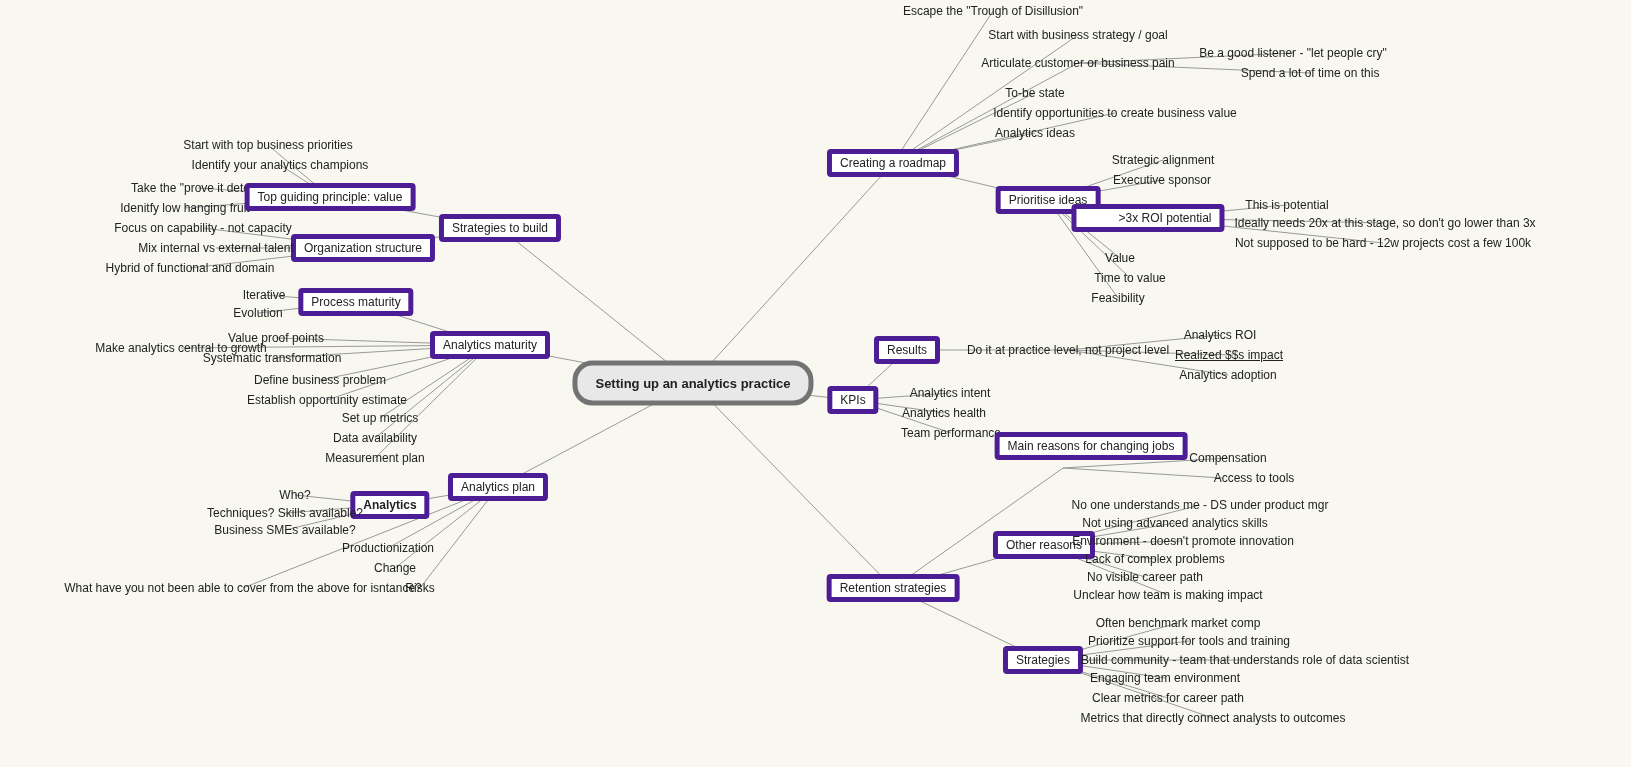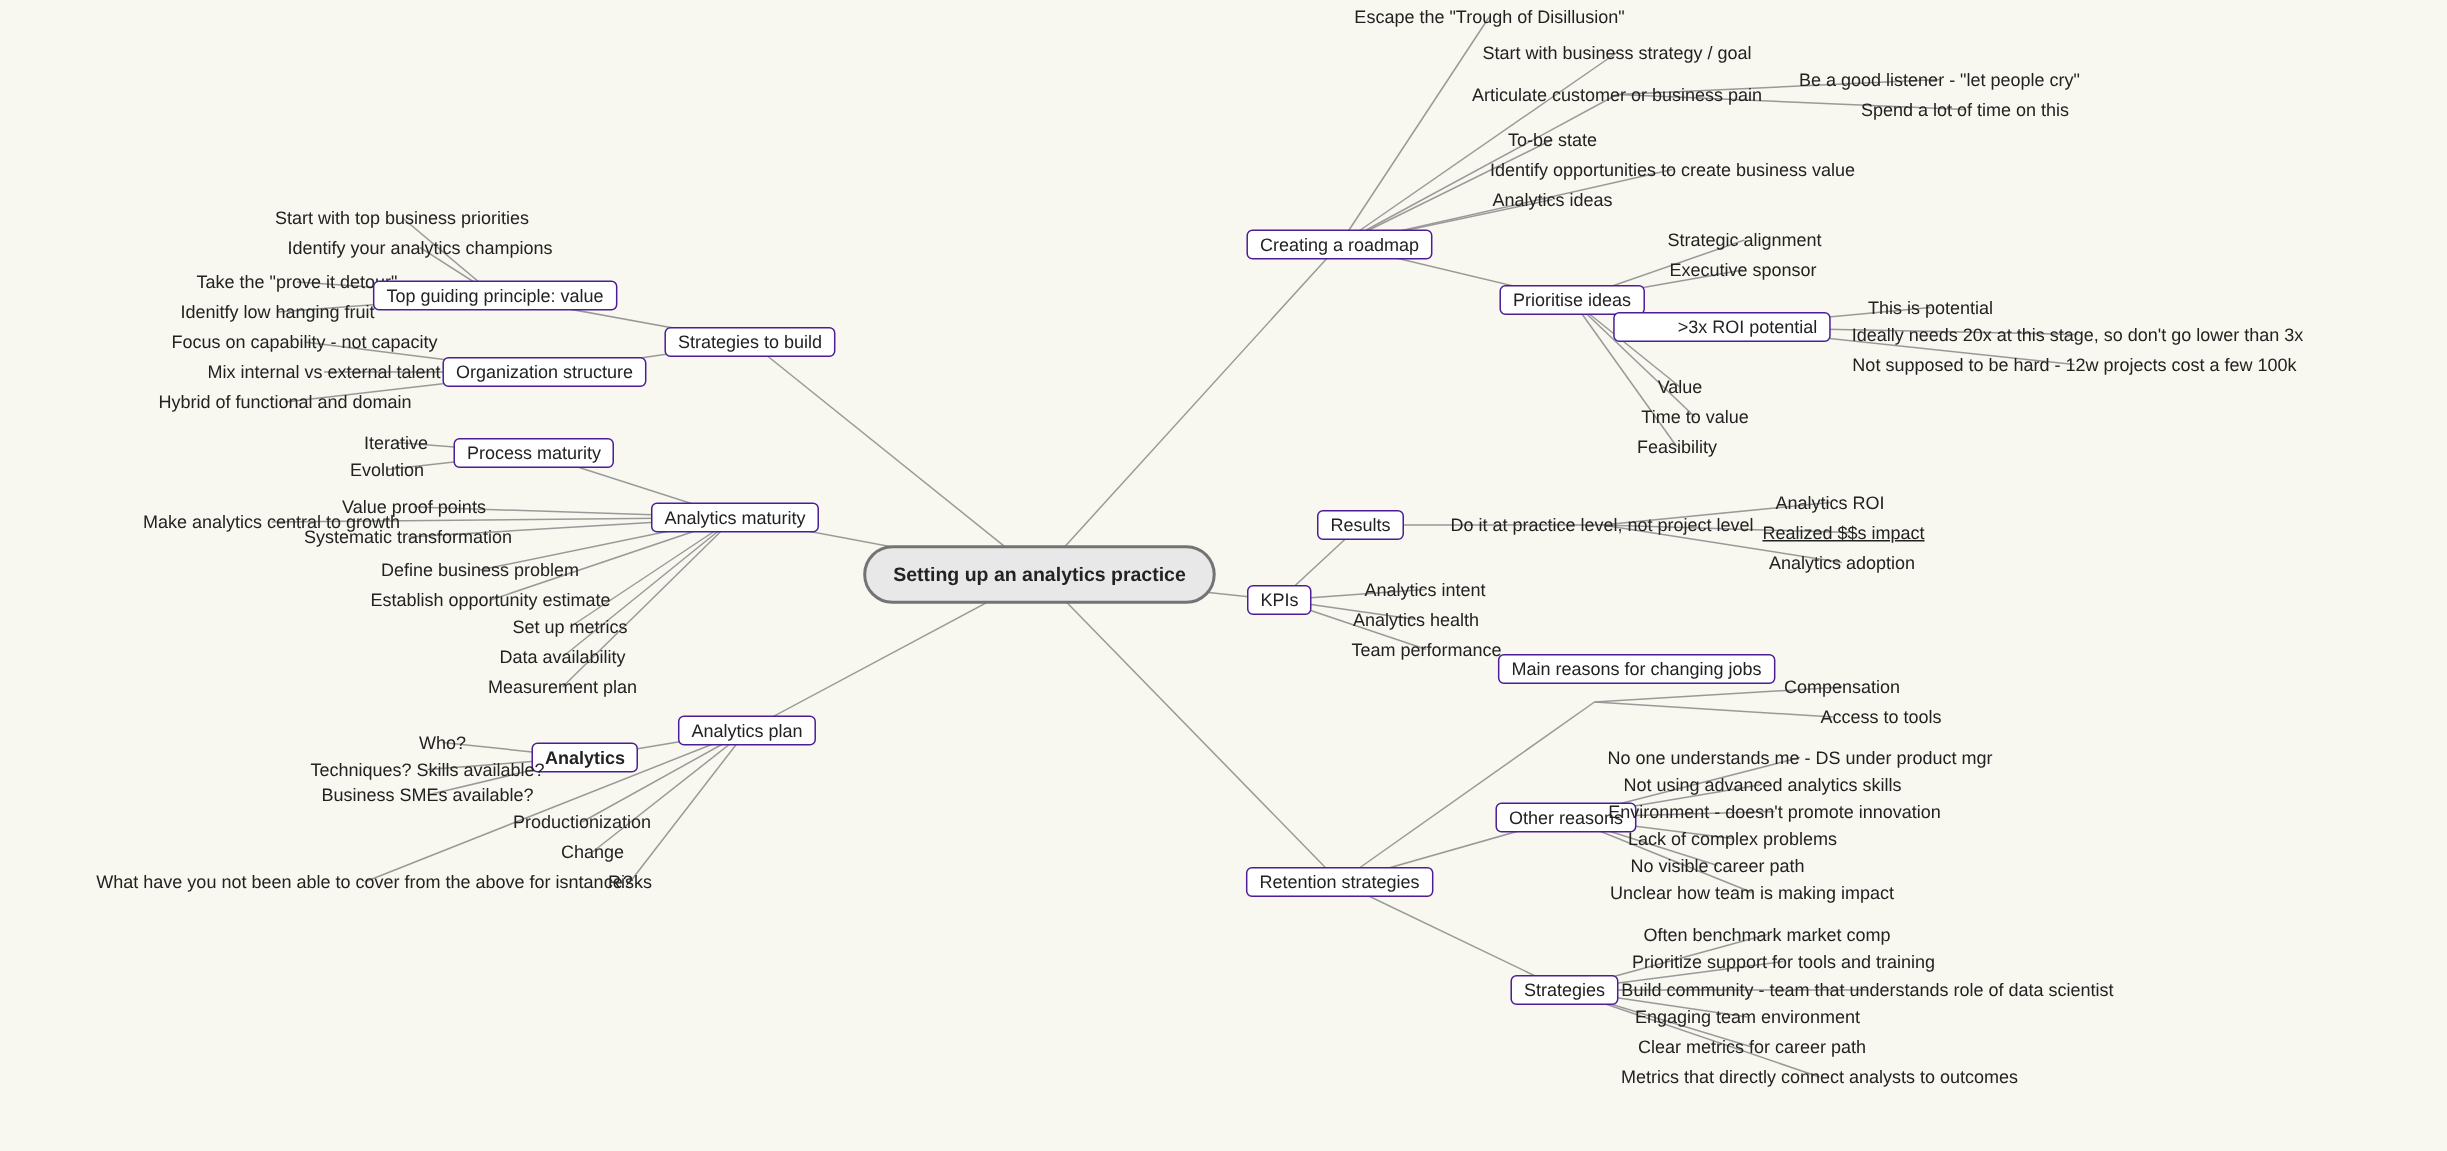--- a/index.html
+++ b/index.html
@@ -23,29 +23,29 @@
     }
     .node {
       position: absolute;
       white-space: nowrap;
       font-size: 12px;
       color: #222;
       transform: translate(-50%, -50%);
     }
     .node.center {
       background: #e8e8e8;
-      border: 2px solid #737373;
+      border: 5px solid #737373;
       border-radius: 20px;
       padding: 10px 18px;
       font-size: 13px;
       font-weight: bold;
     }
     .node.box {
       background: #fff;
-      border: 1px solid #4c1d95;
+      border: 5px solid #4c1d95;
       border-radius: 4px;
       padding: 2px 8px;
     }
     .node.plain {
       background: none;
       border: none;
       padding: 1px 4px;
     }
   </style>
 </head>

